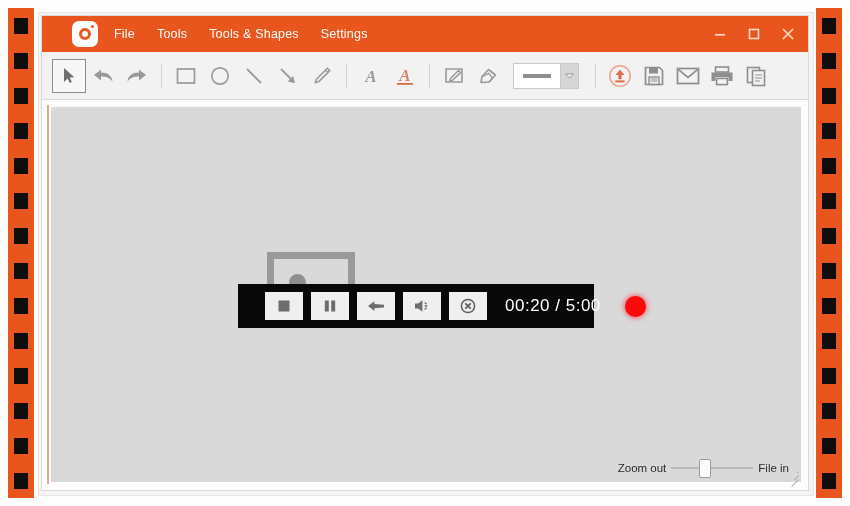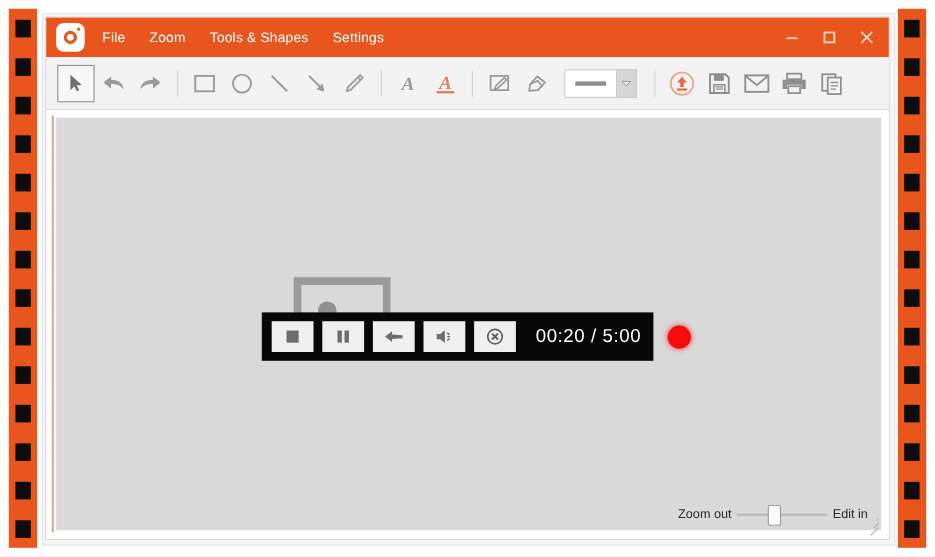--- a/index.html
+++ b/index.html
@@ -18,21 +18,21 @@
   .perf{position:absolute;left:6px;width:14px;height:16px;background:#0d0d0d;}
 
   .outer-white{position:absolute;left:34px;top:8px;width:782px;height:490px;background:#ffffff;}
   .frame-pad{position:absolute;left:38px;top:12px;width:774px;height:482px;background:#f4f4f4;border:1px solid #e6e6e6;}
 
   
   .app{position:absolute;left:41px;top:15px;width:768px;height:476px;background:#ffffff;
        border:1px solid #d9d9d9;box-sizing:border-box;}
 
   
-  .titlebar{position:relative;height:36px;background:#e8561d;display:flex;align-items:center;}
+  .titlebar{position:relative;height:36px;background:#e8561d;display:flex;align-items:center;padding-left:21px;}
   .logo{width:26px;height:26px;margin-left:9px;background:#ffffff;border-radius:7px;
         position:relative;flex:0 0 auto;}
   .logo .lens{position:absolute;left:7px;top:7px;width:12px;height:12px;border-radius:50%;
         border:3px solid #e8561d;box-sizing:border-box;}
   .logo .dot{position:absolute;right:4px;top:4px;width:3px;height:3px;border-radius:50%;background:#e8561d;}
   .menu{display:flex;align-items:center;margin-left:16px;gap:22px;}
   .menu-item{color:#ffffff;font-size:12.5px;letter-spacing:.2px;cursor:default;white-space:nowrap;}
   .wctrls{position:absolute;right:4px;top:0;height:36px;display:flex;align-items:center;gap:2px;}
   .wbtn{width:32px;height:28px;display:flex;align-items:center;justify-content:center;}
   .wbtn svg{display:block;}
@@ -58,21 +58,21 @@
   .ghost{position:absolute;left:216px;top:145px;width:88px;height:46px;}
   .ghost .gbox{position:absolute;left:0;top:0;width:88px;height:46px;border:7px solid #9a9a9a;box-sizing:border-box;}
   .ghost .gcircle{position:absolute;left:22px;top:22px;width:17px;height:17px;border-radius:50%;background:#8f8f8f;}
   .ghost .gdot{position:absolute;left:60px;top:33px;width:5px;height:5px;background:#9a9a9a;
      clip-path:polygon(50% 0,100% 100%,0 100%);}
   .redmark{position:absolute;left:298px;top:213px;width:11px;height:7px;background:#c94a3d;opacity:.55;
      border-radius:2px;filter:blur(.6px);}
 
   
   .recbar{position:absolute;left:187px;top:177px;width:356px;height:44px;background:#080808;
-     display:flex;align-items:center;padding-left:9px;box-sizing:border-box;gap:8px;}
+     display:flex;align-items:center;padding-left:27px;box-sizing:border-box;gap:8px;}
   .rbtn{width:38px;height:28px;background:#efefef;display:flex;align-items:center;justify-content:center;flex:0 0 auto;}
   .rtime{color:#ffffff;font-size:17px;margin-left:10px;letter-spacing:.5px;white-space:nowrap;font-family:"Liberation Sans",sans-serif;}
   .reddot{width:21px;height:21px;border-radius:50%;background:#fb0a0a;margin-left:16px;flex:0 0 auto;
      box-shadow:0 0 5px 1px rgba(255,0,0,.55);}
 
   
   .zoomrow{position:absolute;right:12px;bottom:8px;display:flex;align-items:center;gap:5px;}
   .zlabel{font-size:11.5px;color:#2b2b2b;}
   .ztrack{position:relative;width:82px;height:12px;display:flex;align-items:center;}
   .ztrack .line{position:absolute;left:0;right:0;top:5px;height:2px;background:#b9b9b9;}
@@ -123,21 +123,21 @@
 
   <div class="app">
 
     <div class="titlebar">
       <div class="logo">
         <div class="lens"></div>
         <div class="dot"></div>
       </div>
       <div class="menu">
         <div class="menu-item">File</div>
-        <div class="menu-item">Zoom</div>
+        <div class="menu-item">Tools</div>
         <div class="menu-item">Tools &amp; Shapes</div>
         <div class="menu-item">Settings</div>
       </div>
       <div class="wctrls">
         <div class="wbtn">
           <svg width="14" height="14" viewBox="0 0 14 14">
             <rect x="2" y="7" width="10" height="1.6" fill="#ffd9c8"></rect>
           </svg>
         </div>
         <div class="wbtn">
@@ -324,21 +324,21 @@
           <div class="rtime">00:20 / 5:00</div>
           <div class="reddot"></div>
         </div>
 
         <div class="zoomrow">
           <div class="zlabel">Zoom out</div>
           <div class="ztrack">
             <div class="line"></div>
             <div class="zthumb" style="left: 28px;"></div>
           </div>
-          <div class="zlabel">Edit in</div>
+          <div class="zlabel">File in</div>
         </div>
 
         <div class="grip">
           <i style="right:0;bottom:0;width:10px;"></i>
           <i style="right:0;bottom:4px;width:6px;"></i>
           <i style="right:0;bottom:8px;width:2px;"></i>
         </div>
 
       </div>
     </div>

